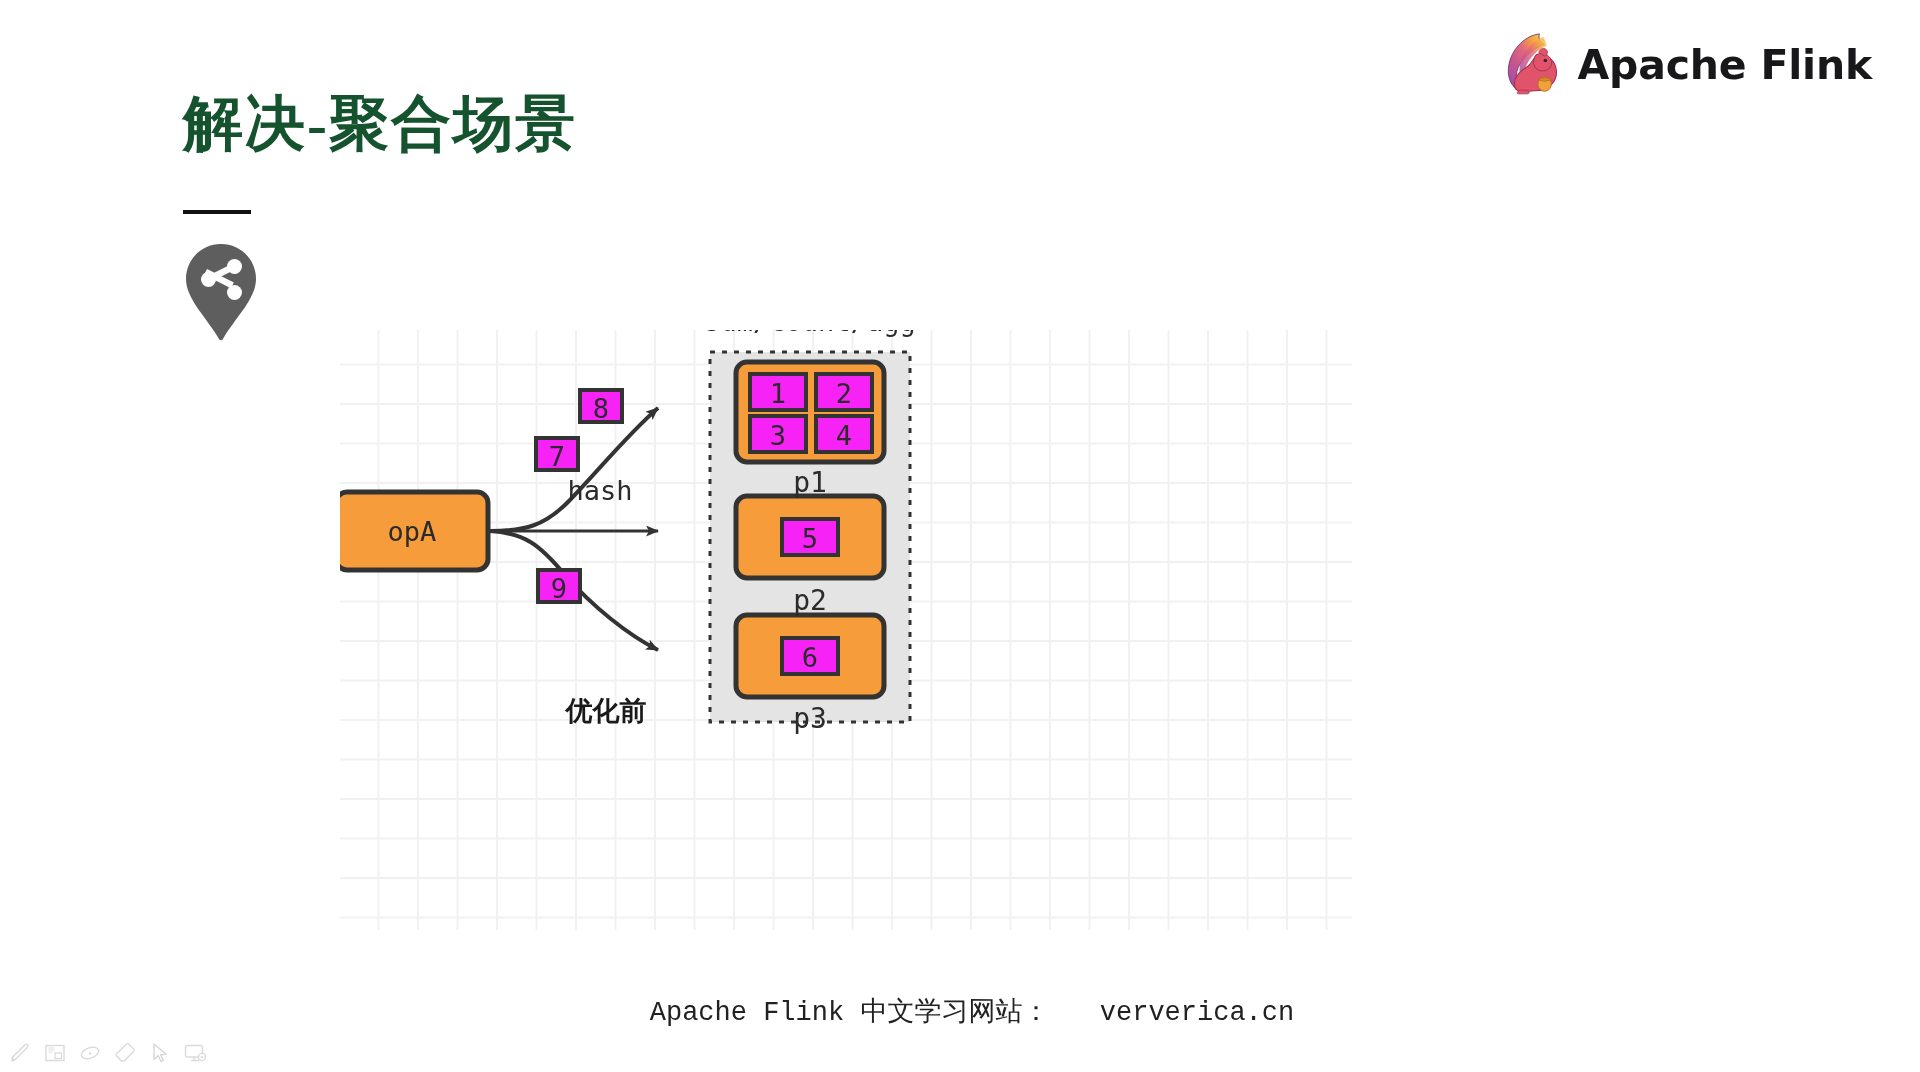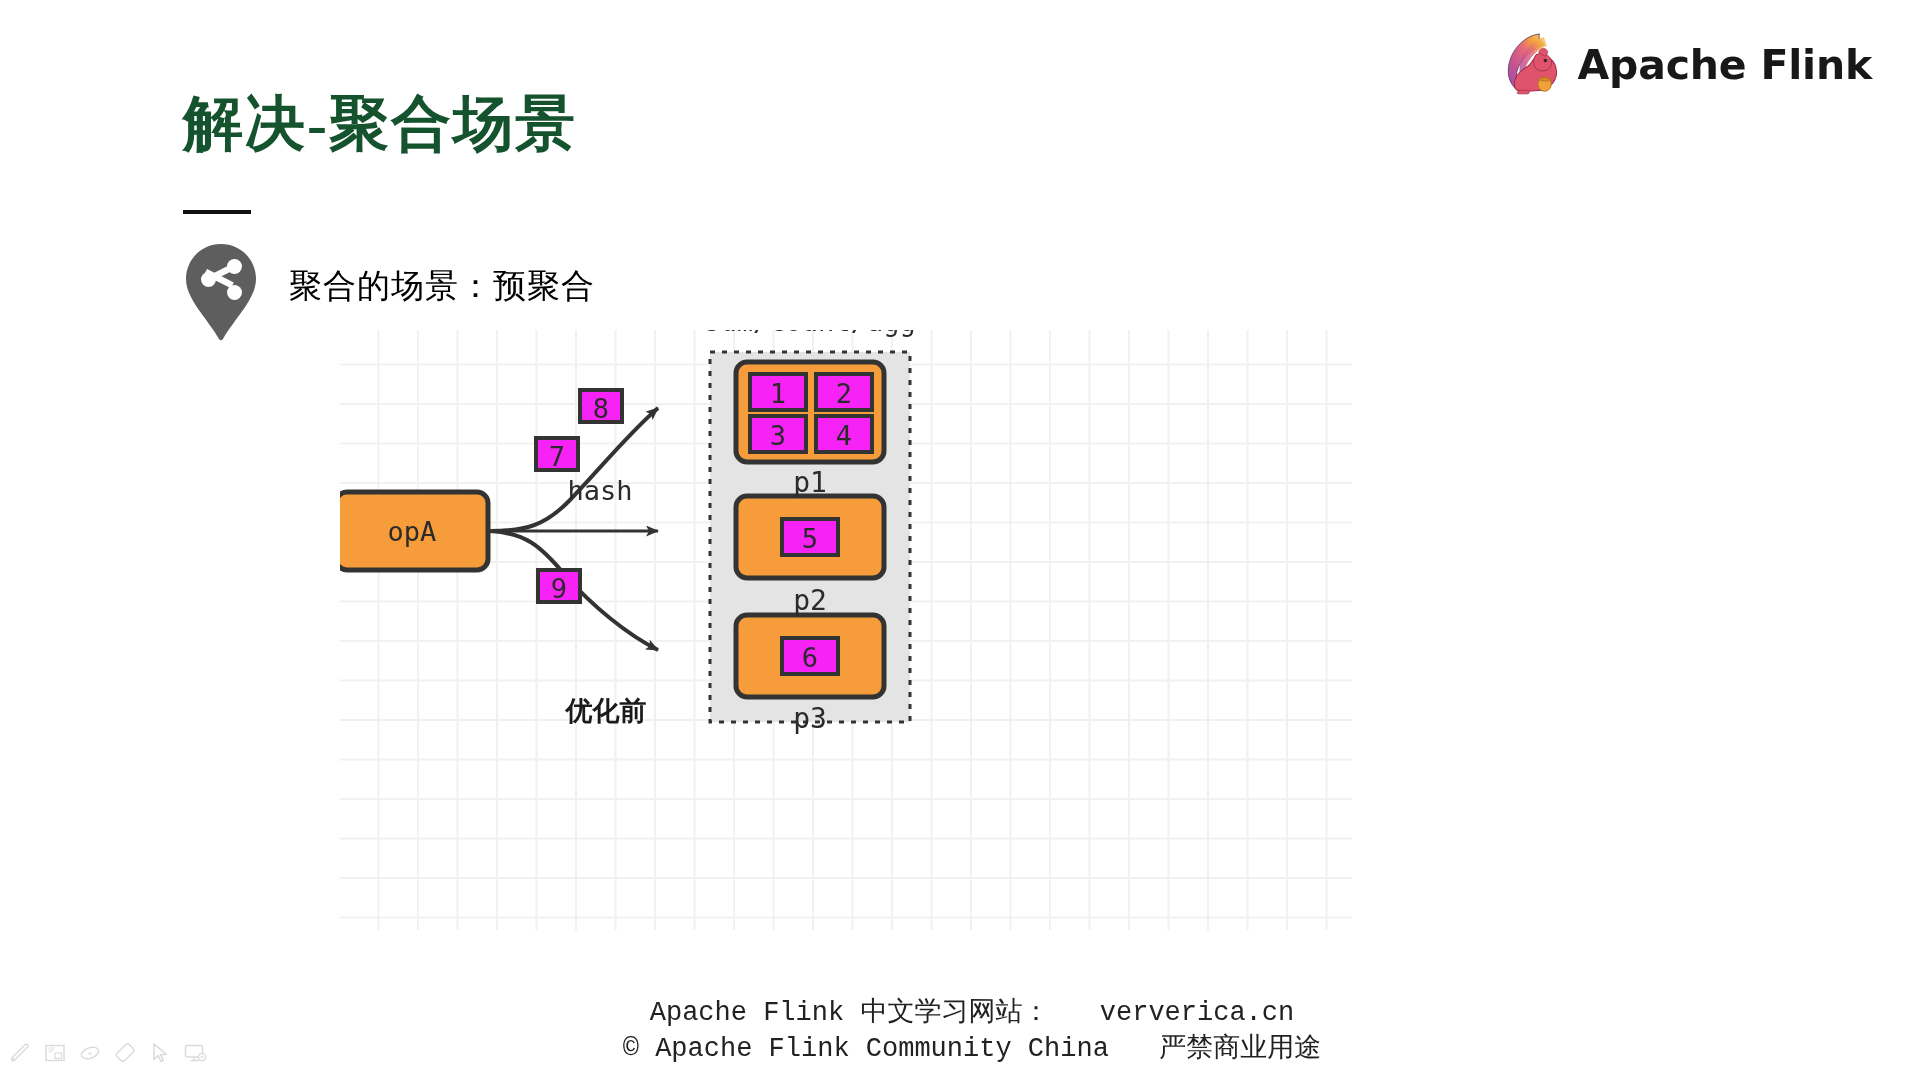--- a/index.html
+++ b/index.html
@@ -174,21 +174,20 @@
   <svg class="pin-icon" viewBox="0 0 76 100">
     <path d="M38,2 C18.5,2 3,17.5 3,37 C3,57 24,76 36.2,97.2 C37,98.6 39,98.6 39.8,97.2 C52,76 73,57 73,37 C73,17.5 57.5,2 38,2 Z" fill="#5e5e5e"></path>
     <g fill="#ffffff">
       <circle cx="51.5" cy="24.5" r="7.5"></circle>
       <circle cx="25.5" cy="37.5" r="7.5"></circle>
       <circle cx="51.5" cy="50.5" r="7.5"></circle>
       <rect x="24" y="27" width="30" height="6.5" transform="rotate(26.5 24 27)"></rect>
       <rect x="26" y="34" width="30" height="6.5" transform="rotate(-26.5 26 40)"></rect>
     </g>
   </svg>
-  <div class="bullet-text">聚合的场景：预聚合</div>
 </div>
 
 <div class="diagram">
   <div class="diagram-grid"></div>
 
   <svg class="diagram-svg" viewBox="0 0 1012 600">
     <defs>
       <marker id="arrowHead" markerWidth="13" markerHeight="11" refX="12" refY="5.5" orient="auto" markerUnits="userSpaceOnUse">
         <path d="M0,0 L13,5.5 L0,11 L3,5.5 Z" fill="#333333"></path>
       </marker>
@@ -247,25 +246,20 @@
     <text x="266" y="390" font-size="27" font-weight="bold" text-anchor="middle" font-family="DejaVu Sans, Liberation Sans, sans-serif" fill="#1a1a1a">优化前</text>
   </svg>
 </div>
 
 <div class="footer">
   <div class="footer-line">
     <span>Apache Flink 中文学习网站：</span>
     <span class="footer-gap"></span>
     <span>ververica.cn</span>
   </div>
-  <div class="footer-line">
-    <span>© Apache Flink Community China</span>
-    <span class="footer-gap"></span>
-    <span>严禁商业用途</span>
-  </div>
 </div>
 
 <div class="pen-toolbar">
   <svg width="24" height="24" viewBox="0 0 24 24">
     <path d="M4,20 L6.5,19.2 L19.5,6.2 C20.2,5.5 20.2,4.5 19.5,3.8 C18.8,3.1 17.8,3.1 17.1,3.8 L4.1,16.8 Z" fill="none" stroke="#d2d2d2" stroke-width="1.4" stroke-linejoin="round"></path>
     <path d="M4.1,16.8 L6.5,19.2" stroke="#d2d2d2" stroke-width="1.4"></path>
   </svg>
   <svg width="24" height="24" viewBox="0 0 24 24">
     <rect x="3" y="4.5" width="18" height="15" fill="none" stroke="#d2d2d2" stroke-width="1.4"></rect>
     <path d="M5.5,7 h6 M5.5,9 h6 M5.5,11 h4" stroke="#d8d8d8" stroke-width="1"></path>

